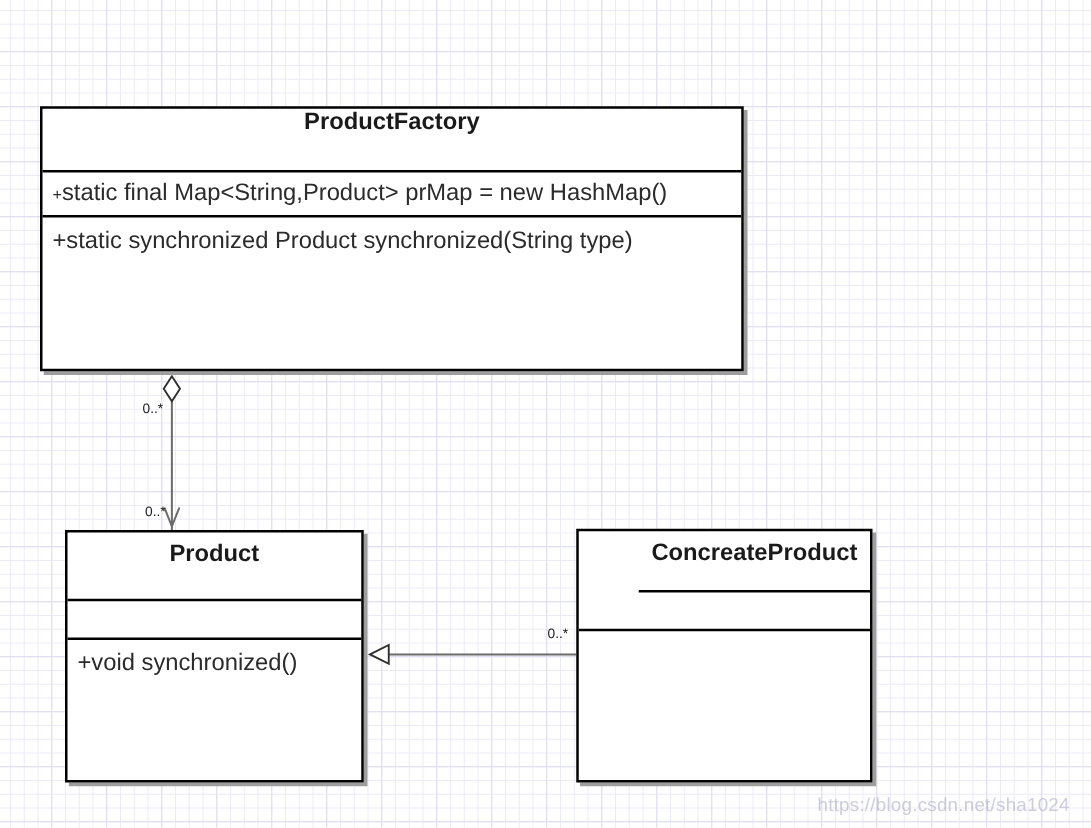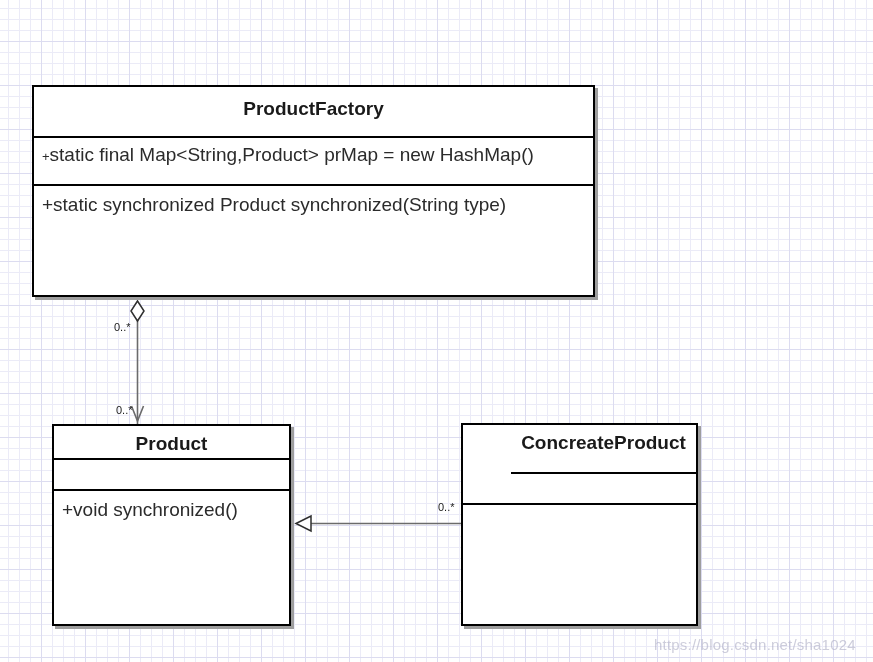--- a/index.html
+++ b/index.html
@@ -43,45 +43,45 @@
     border: 2px solid #000000;
     box-shadow: 3px 3px 0 #9e9e9e;
     box-sizing: border-box;
     display: flex;
     flex-direction: column;
   }
   .uml-title {
     font-weight: bold;
     font-size: 19px;
     text-align: center;
-    padding-top: 11px;
+    padding-top: 0;
     box-sizing: border-box;
     border-bottom: 2px solid #000000;
     color: #1a1a1a;
   }
   .uml-attrs {
     box-sizing: border-box;
     border-bottom: 2px solid #000000;
   }
   .uml-methods { flex: 1; }
   .member {
     font-size: 19px;
     color: #2b2b2b;
     padding: 8px 0 0 8px;
     white-space: nowrap;
   }
   .small-plus { font-size: 13px; }
 
   #class-pf { left: 32px; top: 85px;  width: 563px; height: 212px; }
   #class-pf .uml-title { height: 51px; }
-  #class-pf .uml-attrs { height: 48px; }
+  #class-pf .uml-attrs { height: 36px; }
   #class-pf .uml-attrs .member { padding-top: 6px; }
 
   #class-p  { left: 52px; top: 424px; width: 239px; height: 202px; }
-  #class-p .uml-title { height: 34px; padding-top: 7px; }
+  #class-p .uml-title { height: 55px; padding-top: 7px; }
   #class-p .uml-attrs { height: 31px; }
 
   #class-cp { left: 461px; top: 423px; width: 237px; height: 203px; }
   #class-cp .uml-title { height: 49px; padding-top: 7px; margin-left: 48px; }
   #class-cp .uml-attrs { height: 31px; }
 
   .multiplicity {
     position: absolute;
     font-size: 11px;
     color: #1a1a1a;

